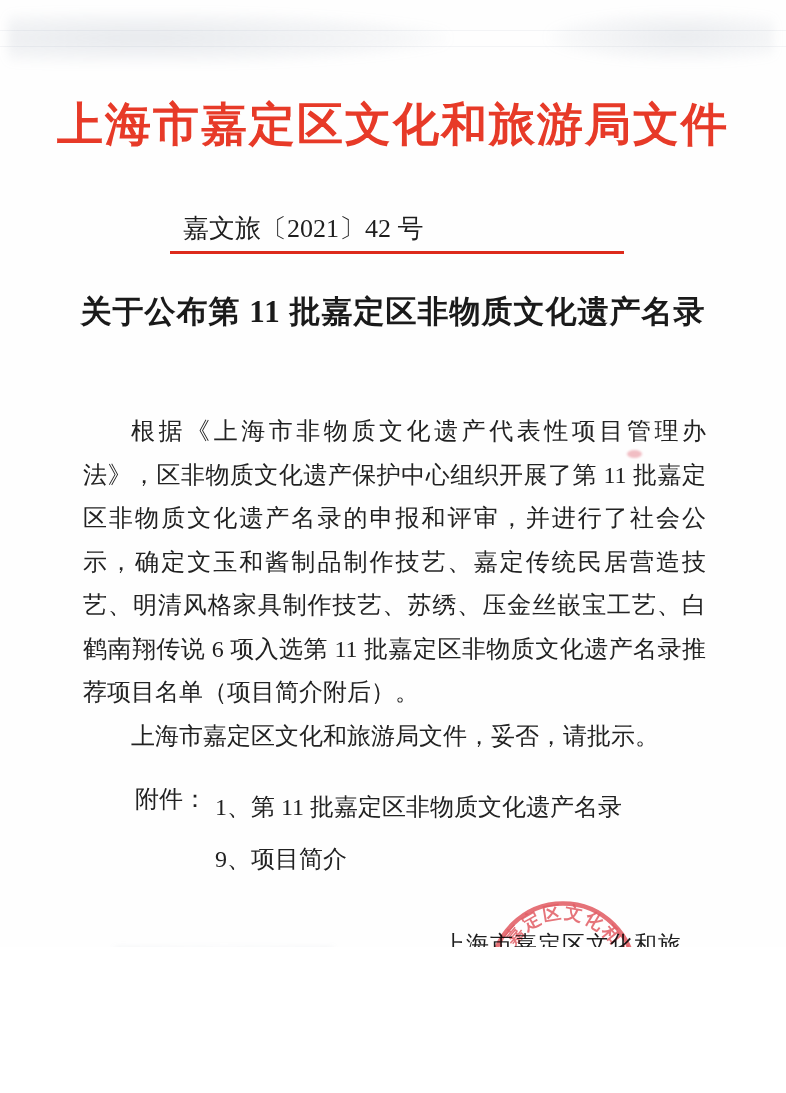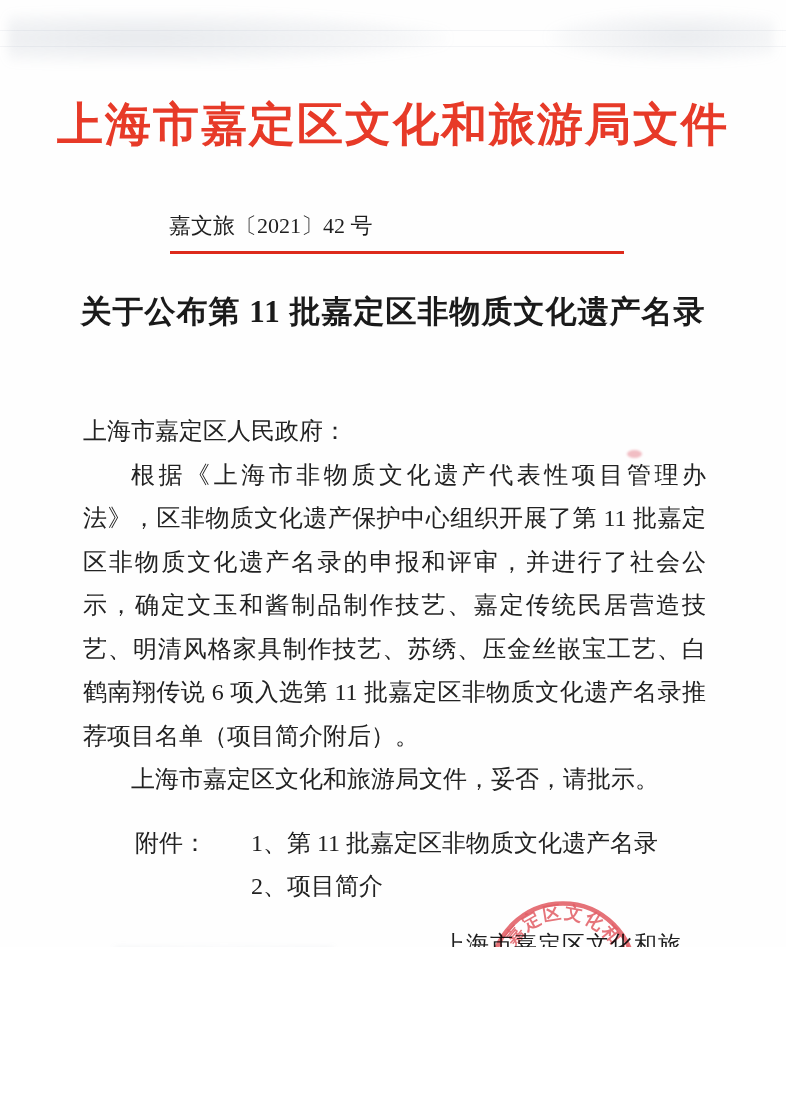--- a/index.html
+++ b/index.html
@@ -32,23 +32,23 @@
   
   .letterhead{
     position:absolute;top:94px;left:0;width:786px;
     text-align:center;
     font-size:46px;font-weight:700;letter-spacing:2px;
     color:#e73a28;
   }
 
   
   .docinfo{
-    position:absolute;top:211px;left:169px;width:402px;
+    position:absolute;top:211px;left:183px;width:402px;
     display:flex;justify-content:space-between;align-items:baseline;
-    font-size:22px;color:#1e1e1e;
+    font-size:26px;color:#1e1e1e;
   }
   .divider{
     position:absolute;top:251px;left:170px;width:454px;height:3px;
     background:#dd2a1b;
   }
 
   
   .doc-title{
     position:absolute;top:289px;left:0;width:786px;
     text-align:center;font-size:31px;font-weight:700;line-height:46px;
@@ -58,25 +58,25 @@
   
   .body-block{
     position:absolute;top:410px;left:83px;width:623px;
     font-size:24px;line-height:43.5px;color:#222;
   }
   .body-block p{margin:0;text-align:justify;}
   .indent{text-indent:2em;font-family:Liberation Serif, serif;}
 
   .attachment{
     margin-top:20px;padding-left:52px;
-    display:flex;align-items:flex-start;gap:44px;
+    display:flex;align-items:flex-start;
   }
   .attachment .att-label{white-space:nowrap;}
   .attachment ul{list-style:none;margin:0;padding:0;}
-  .attachment li{margin:0;}
+  .attachment li{margin:8px;}
 
   
   .sig-org{
     position:absolute;top:929px;left:433px;width:258px;
     text-align:center;font-size:23px;color:#1e1e1e;letter-spacing:1px;
   }
   .sig-date{
     position:absolute;top:975px;left:433px;width:240px;
     text-align:center;font-size:23px;color:#14532d;
   }
@@ -113,29 +113,28 @@
   <div class="docinfo">
     <span>嘉文旅〔2021〕42 号</span>
   </div>
   <div class="divider"></div>
 
   <div class="doc-title">
     <div>关于公布第 11 批嘉定区非物质文化遗产名录</div>
   </div>
 
   <div class="body-block">
-    <p>上海市嘉定区人民政府：</p>
     <p class="indent">根据《上海市非物质文化遗产代表性项目管理办法》，区非物质文化遗产保护中心组织开展了第 11 批嘉定区非物质文化遗产名录的申报和评审，并进行了社会公示，确定文玉和酱制品制作技艺、嘉定传统民居营造技艺、明清风格家具制作技艺、苏绣、压金丝嵌宝工艺、白鹤南翔传说 6 项入选第 11 批嘉定区非物质文化遗产名录推荐项目名单（项目简介附后）。</p>
     <p class="indent">上海市嘉定区文化和旅游局文件，妥否，请批示。</p>
 
     <div class="attachment">
       <span class="att-label">附件：</span>
       <ul>
         <li>1、第 11 批嘉定区非物质文化遗产名录</li>
-        <li>2、项目简介</li>
+        <li>9、项目简介</li>
       </ul>
     </div>
   </div>
 
   <div class="sig-org">上海市嘉定区文化和旅游局</div>
   <div class="sig-date">2021 年 10 月 9 日</div>
 
   <svg class="seal" viewBox="0 0 154 154">
     <defs>
       <path id="sealArc" d="M 29.2 107.2 A 56.5 56.5 0 1 1 124.8 107.2" fill="none"></path>

